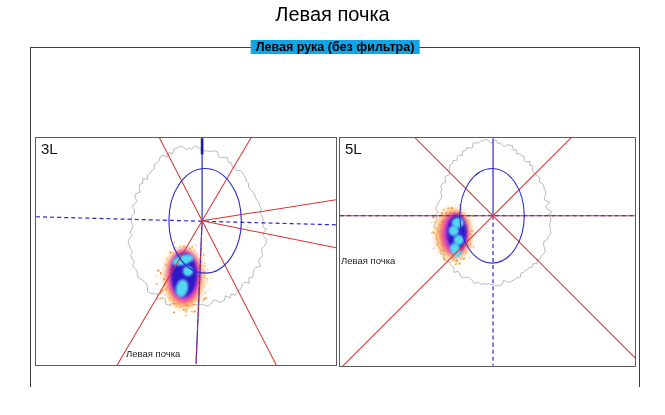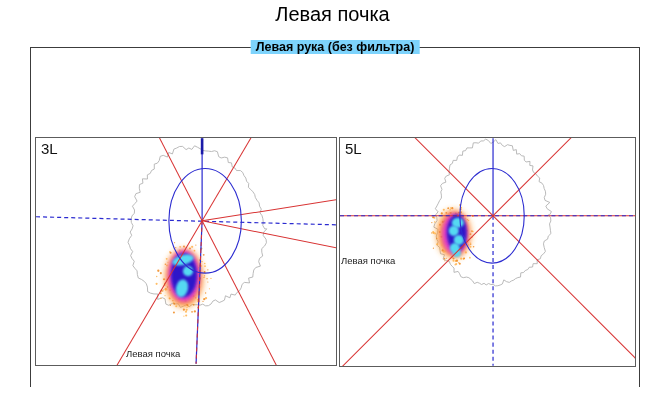--- a/index.html
+++ b/index.html
@@ -3,21 +3,21 @@
 <meta charset="utf-8">
 <style>
   html,body{margin:0;padding:0;background:#fff;}
   .screen{position:relative;width:665px;height:415px;background:#fff;overflow:hidden;
           font-family:"Liberation Sans", sans-serif;color:#000;}
   .title{position:absolute;top:3px;left:0;width:665px;text-align:center;
          font-size:20px;font-weight:400;letter-spacing:0px;}
   .groupbox{position:absolute;left:30px;top:47px;width:608px;height:339px;
             border:1px solid #3c3c3c;border-bottom:none;}
   .legend{position:absolute;top:-8px;left:50%;transform:translateX(-50%);
-          background:#7dd3fc;padding:0 5px;font-size:12.5px;font-weight:bold;white-space:nowrap;}
+          background:#0ea5e9;padding:0 5px;font-size:12.5px;font-weight:bold;white-space:nowrap;}
   .panel{position:absolute;background:#fff;border:1px solid #5c5c5c;}
   #p3l{left:35px;top:137px;width:300px;height:227px;text-align:center;}
   #p5l{left:339px;top:137px;width:295px;height:228px;}
   .panel svg{position:absolute;left:0;top:0;width:100%;height:100%;display:block;}
   .plabel{position:absolute;top:2px;left:5px;font-size:15px;color:#111;}
   .annot{position:absolute;font-size:9.5px;color:#222;white-space:nowrap;line-height:10px;}
 </style>
 </head>
 <body>
 

